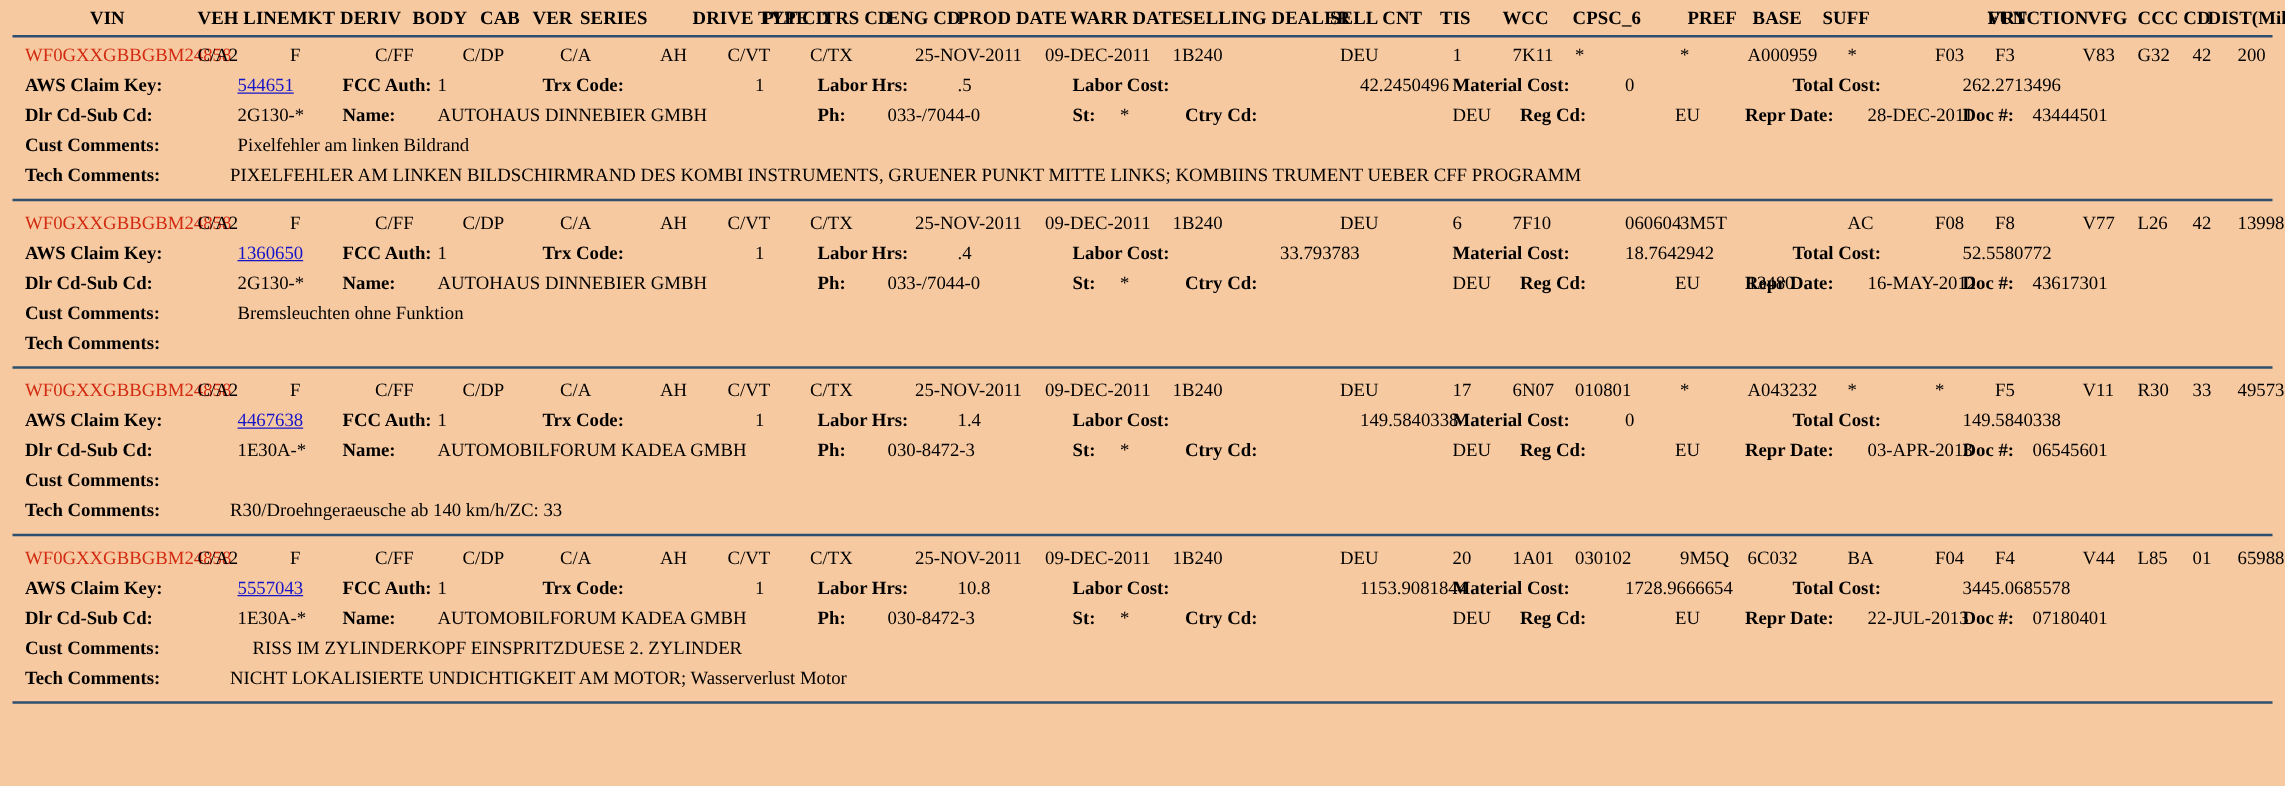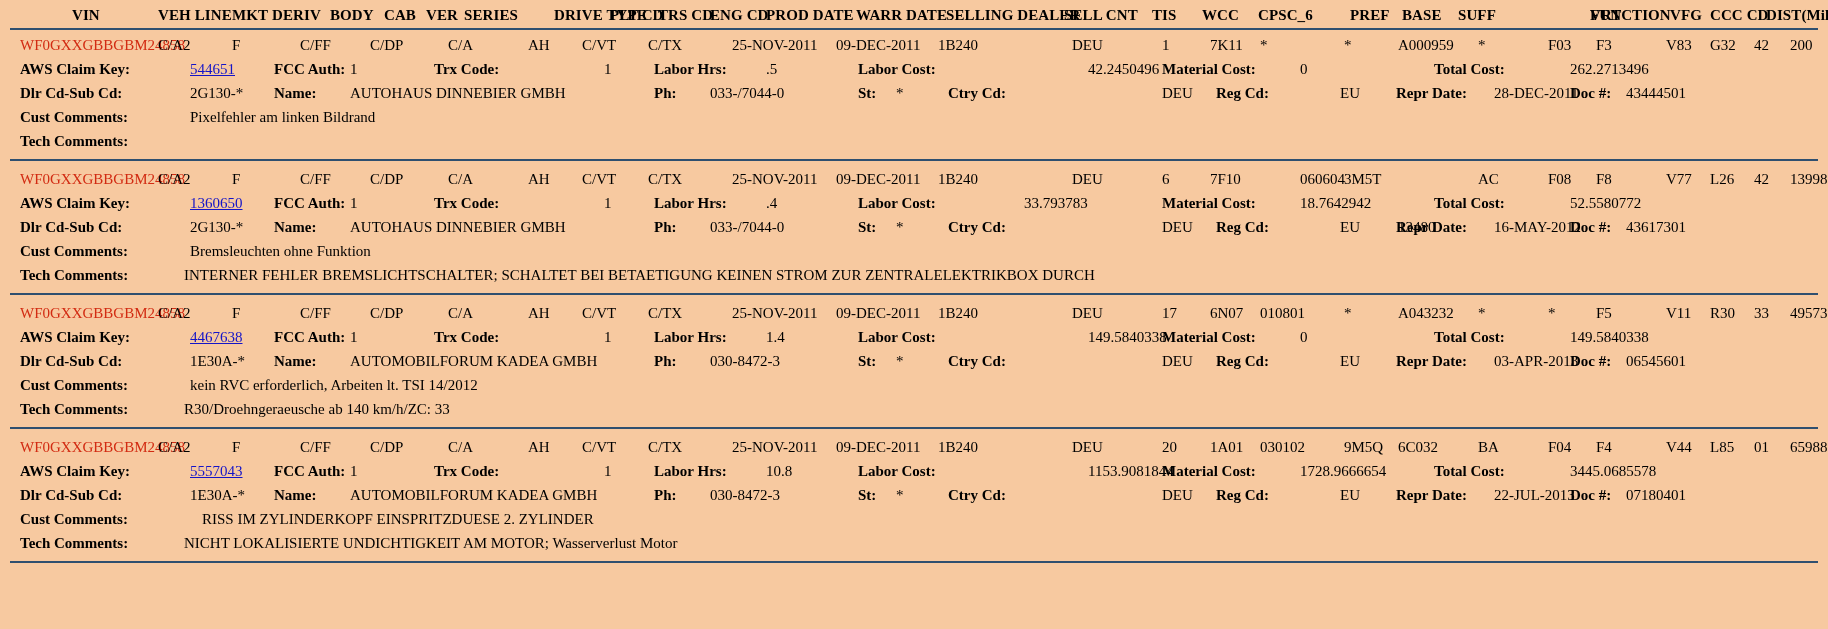--- a/index.html
+++ b/index.html
@@ -149,20 +149,21 @@
           <span class="cell" style="left: 1484px;">28-DEC-2011</span>
           <span class="cell b" style="left: 1560px;">Doc #:</span>
           <span class="cell" style="left: 1616px;">43444501</span>
         </div>
         <div class="row">
           <span class="cell b" style="left: 10px;">Cust Comments:</span>
           <span class="cell" style="left: 180px;">Pixelfehler am linken Bildrand</span>
         </div>
         <div class="row">
           <span class="cell b" style="left: 10px;">Tech Comments:</span>
+          <span class="cell" style="left: 174px;">PIXELFEHLER AM LINKEN BILDSCHIRMRAND DES KOMBI INSTRUMENTS, GRUENER PUNKT MITTE LINKS; KOMBIINS TRUMENT UEBER CFF PROGRAMM</span>
         </div>
         <hr class="sep">
       </div>
       <div class="rec">
         <div class="row">
           <span class="cell vin" style="left: 10px;">WF0GXXGBBGBM24858</span>
           <span class="cell" style="left: 148px;">C/A2</span>
           <span class="cell" style="left: 222px;">F</span>
           <span class="cell" style="left: 290px;">C/FF</span>
           <span class="cell" style="left: 360px;">C/DP</span>
@@ -220,21 +221,20 @@
           <span class="cell" style="left: 1484px;">16-MAY-2012</span>
           <span class="cell b" style="left: 1560px;">Doc #:</span>
           <span class="cell" style="left: 1616px;">43617301</span>
         </div>
         <div class="row">
           <span class="cell b" style="left: 10px;">Cust Comments:</span>
           <span class="cell" style="left: 180px;">Bremsleuchten ohne Funktion</span>
         </div>
         <div class="row">
           <span class="cell b" style="left: 10px;">Tech Comments:</span>
-          <span class="cell" style="left: 174px;">INTERNER FEHLER BREMSLICHTSCHALTER; SCHALTET BEI BETAETIGUNG KEINEN STROM ZUR ZENTRALELEKTRIKBOX DURCH</span>
         </div>
         <hr class="sep">
       </div>
       <div class="rec">
         <div class="row">
           <span class="cell vin" style="left: 10px;">WF0GXXGBBGBM24858</span>
           <span class="cell" style="left: 148px;">C/A2</span>
           <span class="cell" style="left: 222px;">F</span>
           <span class="cell" style="left: 290px;">C/FF</span>
           <span class="cell" style="left: 360px;">C/DP</span>
@@ -288,21 +288,20 @@
           <span class="cell" style="left: 1152px;">DEU</span>
           <span class="cell b" style="left: 1206px;">Reg Cd:</span>
           <span class="cell" style="left: 1330px;">EU</span>
           <span class="cell b" style="left: 1386px;">Repr Date:</span>
           <span class="cell" style="left: 1484px;">03-APR-2013</span>
           <span class="cell b" style="left: 1560px;">Doc #:</span>
           <span class="cell" style="left: 1616px;">06545601</span>
         </div>
         <div class="row">
           <span class="cell b" style="left: 10px;">Cust Comments:</span>
-          <span class="cell" style="left: 180px;">kein RVC erforderlich, Arbeiten lt. TSI 14/2012</span>
         </div>
         <div class="row">
           <span class="cell b" style="left: 10px;">Tech Comments:</span>
           <span class="cell" style="left: 174px;">R30/Droehngeraeusche ab 140 km/h/ZC: 33</span>
         </div>
         <hr class="sep">
       </div>
       <div class="rec">
         <div class="row">
           <span class="cell vin" style="left: 10px;">WF0GXXGBBGBM24858</span>

